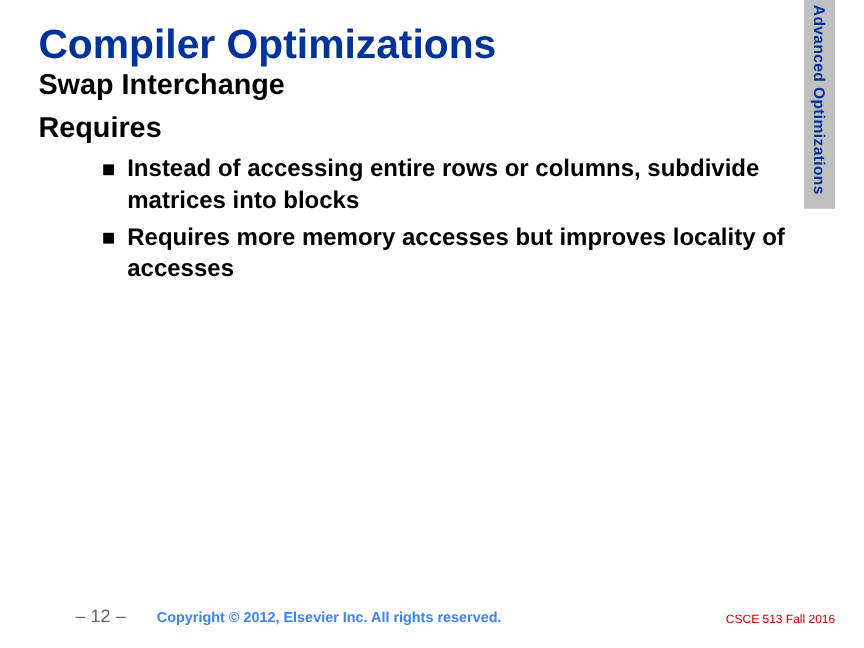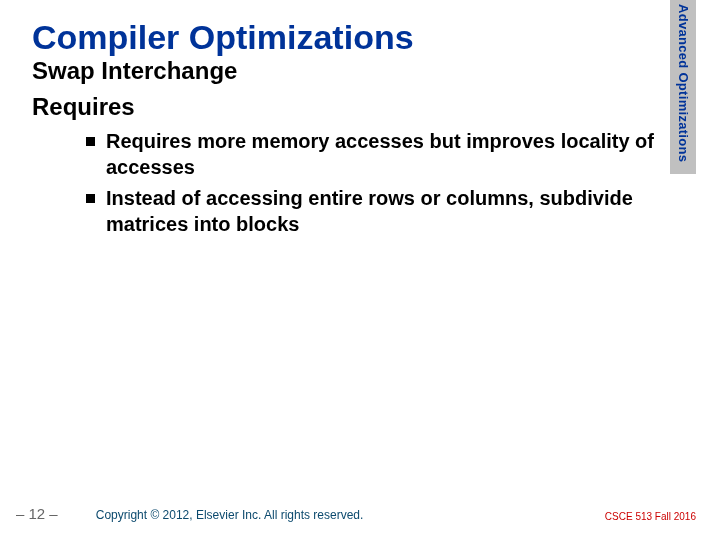--- a/index.html
+++ b/index.html
@@ -80,29 +80,30 @@
       padding: 0 24px 0 16px;
       display: flex;
       align-items: flex-end;
       justify-content: space-between;
     }
     .page-num {
       color: #666666;
       font-size: 15px;
     }
     .copyright {
-      color: #0c4a6e;
+      color: #3b82f6;
       font-size: 12px;
-      font-weight: normal;
+      font-weight: bold;
       margin-left: 12px;
     }
     .footer-left {
       display: flex;
-      align-items: flex-end;
-      gap: 26px;
+      align-items: center;
+      gap: 14px;
+      margin-left: 47px;
     }
     .course {
       color: #cc0000;
       font-size: 10px;
     }
   </style>
 </head>
 <body>
 
 <div class="slide">
@@ -110,22 +111,22 @@
   <div class="side-tab">
     <span class="side-tab-text">Advanced Optimizations</span>
   </div>
 
   <h1 class="title">Compiler Optimizations</h1>
 
   <h2 class="section-heading">Swap Interchange</h2>
 
   <h2 class="section-heading">Requires</h2>
   <ul class="bullet-list">
+    <li class="bullet-item">Instead of accessing entire rows or columns, subdivide matrices into blocks</li>
     <li class="bullet-item">Requires more memory accesses but improves locality of accesses</li>
-    <li class="bullet-item">Instead of accessing entire rows or columns, subdivide matrices into blocks</li>
   </ul>
 
   <div class="footer">
     <div class="footer-left">
       <span class="page-num">– 12 –</span>
       <span class="copyright">Copyright © 2012, Elsevier Inc. All rights reserved.</span>
     </div>
     <span class="course">CSCE 513 Fall 2016</span>
   </div>
 

